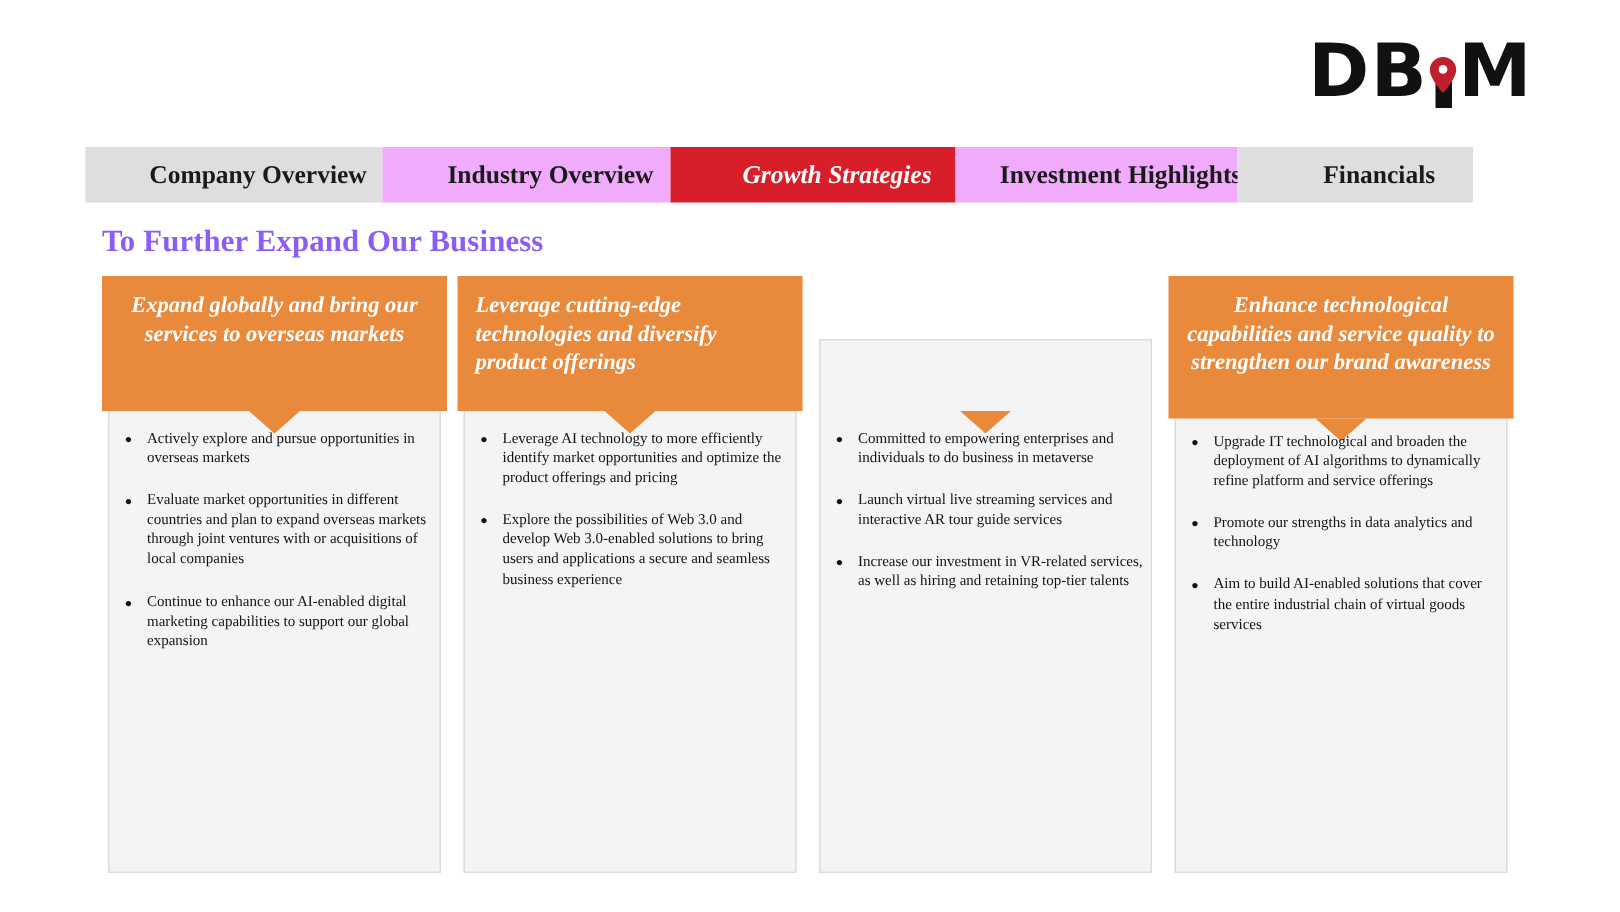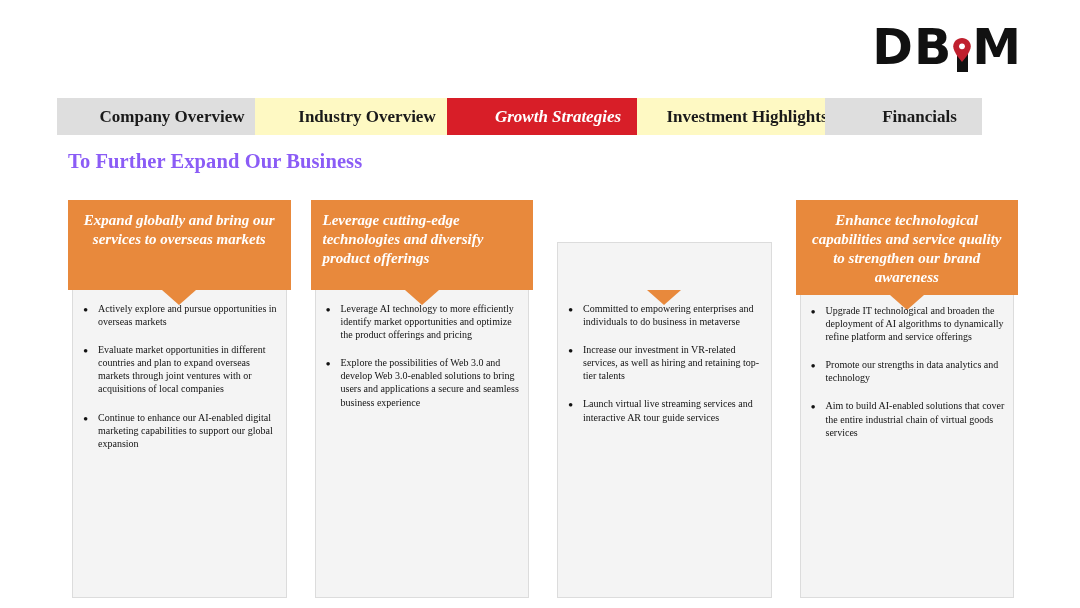--- a/index.html
+++ b/index.html
@@ -74,21 +74,21 @@
     justify-content: center;
     font-family: "Liberation Serif", serif;
     font-weight: 700;
     font-size: 17px;
     color: #1a1a1a;
     white-space: nowrap;
     box-sizing: border-box;
     padding-left: 32px;
   }
   .tab.shade-grey   { background: #dedede; }
-  .tab.shade-light  { background: #fef9c3; text-align: right; }
+  .tab.shade-light  { background: #f0abfc; text-align: right; }
   .tab.shade-active {
     background: #d81e28;
     color: #ffffff;
     font-style: italic;
   }
 
   
   #page-title {
     position: absolute;
     left: 68px;
@@ -101,22 +101,21 @@
   }
 
   
   #columns {
     position: absolute;
     left: 68px;
     top: 184px;
     width: 950px;
     height: 398px;
     display: flex;
-    gap: 20px;
-    margin-top: 16px;
+    gap: 7px;
   }
   .strategy-column {
     position: relative;
     width: 230px;
     height: 100%;
   }
   .card-body {
     position: absolute;
     left: 4px;
     right: 4px;
@@ -236,22 +235,22 @@
       <li class="bullet-item">Leverage AI technology to more efficiently identify market opportunities and optimize the product offerings and pricing</li>
       <li class="bullet-item">Explore the possibilities of Web 3.0 and develop Web 3.0-enabled solutions to bring users and applications a secure and seamless business experience</li>
     </ul>
   </div>
 
   <div class="strategy-column">
     <div class="card-body"></div>
     <div class="banner-notch" style="top:90px"></div>
     <ul class="bullet-list" style="top:102px">
       <li class="bullet-item">Committed to empowering enterprises and individuals to do business in metaverse</li>
+      <li class="bullet-item">Launch virtual live streaming services and interactive AR tour guide services</li>
       <li class="bullet-item">Increase our investment in VR-related services, as well as hiring and retaining top-tier talents</li>
-      <li class="bullet-item">Launch virtual live streaming services and interactive AR tour guide services</li>
     </ul>
   </div>
 
   <div class="strategy-column">
     <div class="card-body"></div>
     <div class="card-banner align-center" style="height:95px">Enhance technological capabilities and service quality to strengthen our brand awareness</div>
     <div class="banner-notch" style="top:95px"></div>
     <ul class="bullet-list" style="top:104px">
       <li class="bullet-item">Upgrade IT technological and broaden the deployment of AI algorithms to dynamically refine platform and service offerings</li>
       <li class="bullet-item">Promote our strengths in data analytics and technology</li>

